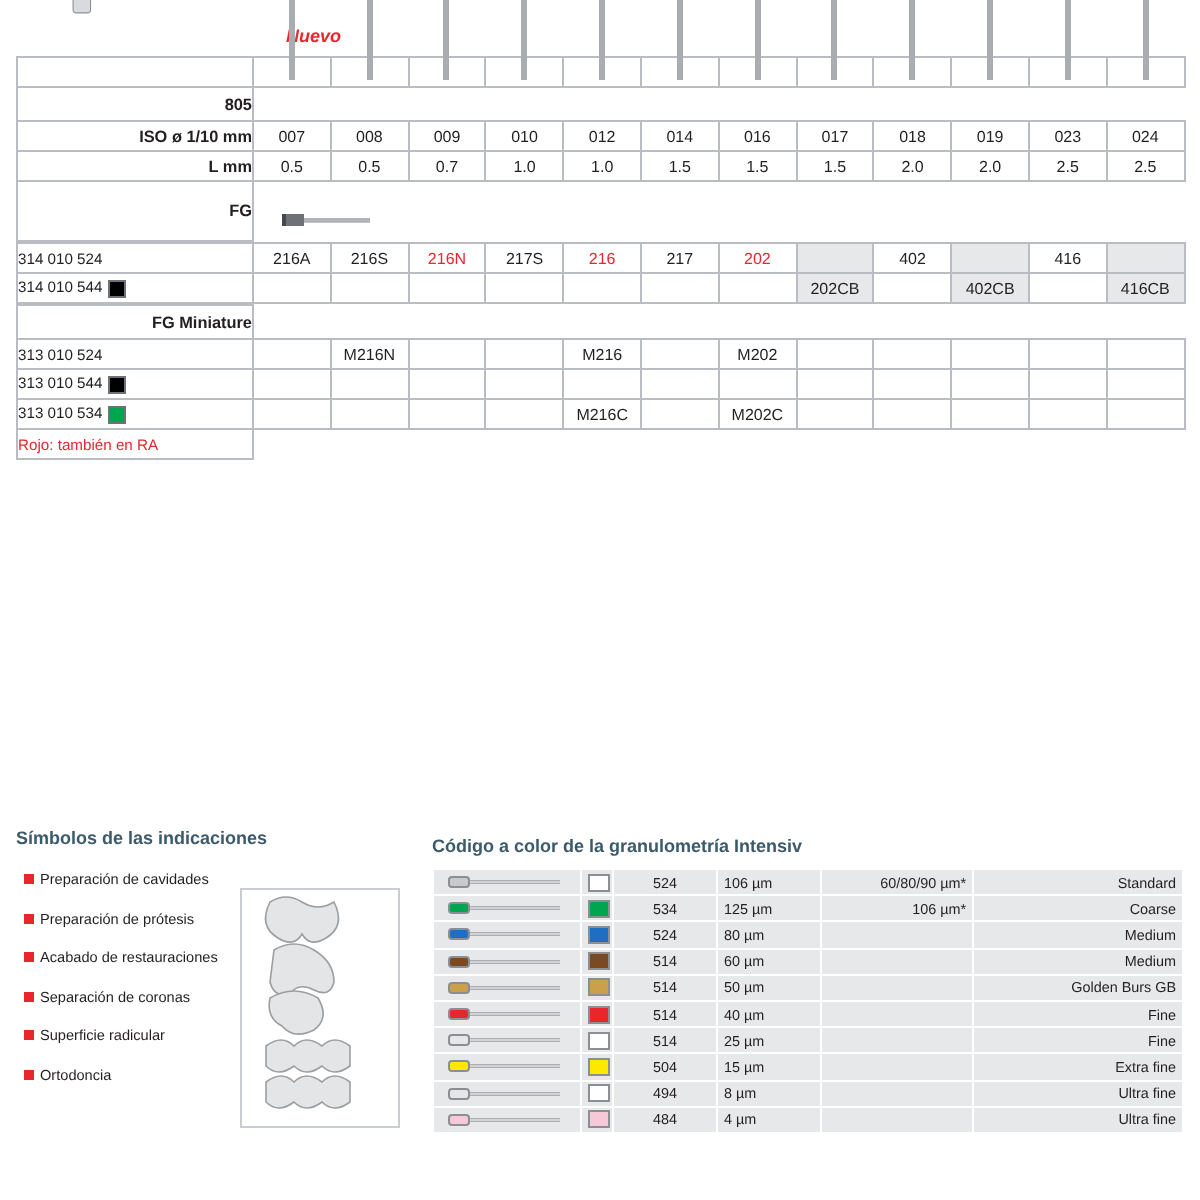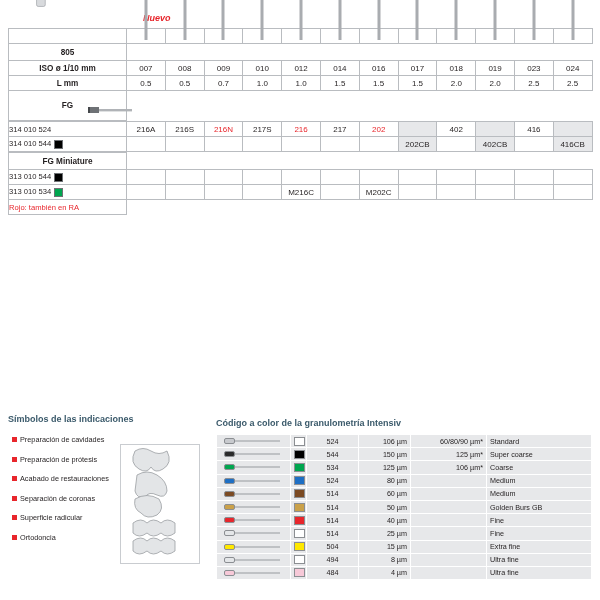--- a/index.html
+++ b/index.html
@@ -14,21 +14,21 @@
     overflow:hidden;
   }
   
   #catalog {
     position:absolute;
     left:8px; top:28px;
     width:584px;
   }
   table.cat { border-collapse:collapse; width:584px; table-layout:fixed; }
   table.cat td { border:1px solid #b9bcc0; padding:0; height:15px; vertical-align:middle; }
-  td.lbl { padding-left:4px; font-weight:bold; font-size:8.2px; text-align:center; }
+  td.lbl { padding-left:4px; font-weight:bold; font-size:8.2px; text-align:right; }
   td.lbl-n { padding-left:4px; font-size:7.6px; text-align:left; font-weight:normal;margin-top:12px; }
   td.val { text-align:center; font-size:8px; }
   td.nb { border:none !important; }
   .red { color:#e8262c; }
   .bold { font-weight:bold; }
   .shade { background:#e7e8ea; }
 
   .nuevo {
     position:absolute;
     left:143px; top:13px;
@@ -63,23 +63,23 @@
     background:#fff;
   }
 
   
   #colorcode { position:absolute; left:216px; top:418px; width:376px; }
   #colorcode .c-title { font-size:9px; font-weight:bold; color:#3b5a6b; margin-bottom:6px; }
   table.cc { border-collapse:collapse; width:376px; table-layout:fixed; background:#e7e8ea;}
   table.cc td { border:1px solid #ffffff; height:13.2px; font-size:7.2px; padding:0 3px; vertical-align:middle;}
   .cc-bur { width:74px; position:relative; }
   .cc-code { width:52px; text-align:center; }
-  .cc-size { width:52px; text-align:right; }
+  .cc-size { width:52px; text-align:left; }
   .cc-std  { width:76px; text-align:right; padding-right:4px;}
-  .cc-name { text-align:left; padding-left:5px;}
+  .cc-name { text-align:right; padding-left:5px;}
   .cc-sw { width:16px; }
   .cc-swbox { display:block; width:11px; height:9px; margin:0 auto; border:1px solid #8b8e92; }
 
   .minibur { display:block; width:58px; height:8px; position:relative; margin-left:4px;}
   .minibur .shank { position:absolute; left:10px; top:3px; width:46px; height:2px; background:linear-gradient(to bottom,#9a9da1,#e3e5e7,#9a9da1); }
   .minibur .head { position:absolute; left:0px; top:1px; width:11px; height:6px; border-radius:2px; }
 </style>
 </head>
 <body>
 
@@ -285,20 +285,35 @@
     <tbody>
         <tr>
       <td class="lbl" style="height:17px;margin-left:16px;">
         <span>FG Miniature</span>
       </td>
       <td class="nb" colspan="12"></td>
     </tr>
     </tbody>
       <tbody id="codes-body2">
         <tr>
+          <td class="lbl-n"><span>313 010 524</span></td>
+          <td class="val"></td>
+          <td class="val">M216N</td>
+          <td class="val"></td>
+          <td class="val"></td>
+          <td class="val">M216</td>
+          <td class="val"></td>
+          <td class="val">M202</td>
+          <td class="val"></td>
+          <td class="val"></td>
+          <td class="val"></td>
+          <td class="val"></td>
+          <td class="val"></td>
+        </tr>
+        <tr>
           <td class="lbl-n"><span>313 010 544</span><span class="sw sw-black"></span></td>
           <td class="val"></td>
           <td class="val"></td>
           <td class="val"></td>
           <td class="val"></td>
           <td class="val"></td>
           <td class="val"></td>
           <td class="val"></td>
           <td class="val"></td>
           <td class="val"></td>
@@ -390,35 +405,20 @@
           </td>
           <td class="cc-code">524</td>
           <td class="cc-size">106 µm</td>
           <td class="cc-std">60/80/90 µm*</td>
           <td class="cc-name">Standard</td>
         </tr>
         <tr>
           <td class="cc-bur">
             <span class="minibur">
               <span class="shank"></span>
-              <span class="head" style="background:#2b2b2b;border:1px solid #8b8e92;"></span>
-            </span>
-          </td>
-          <td class="cc-sw">
-            <span class="cc-swbox" style="background:#000000"></span>
-          </td>
-          <td class="cc-code">544</td>
-          <td class="cc-size">150 µm</td>
-          <td class="cc-std">125 µm*</td>
-          <td class="cc-name">Super coarse</td>
-        </tr>
-        <tr>
-          <td class="cc-bur">
-            <span class="minibur">
-              <span class="shank"></span>
               <span class="head" style="background:#00a64f;border:1px solid #8b8e92;"></span>
             </span>
           </td>
           <td class="cc-sw">
             <span class="cc-swbox" style="background:#00a64f"></span>
           </td>
           <td class="cc-code">534</td>
           <td class="cc-size">125 µm</td>
           <td class="cc-std">106 µm*</td>
           <td class="cc-name">Coarse</td>

